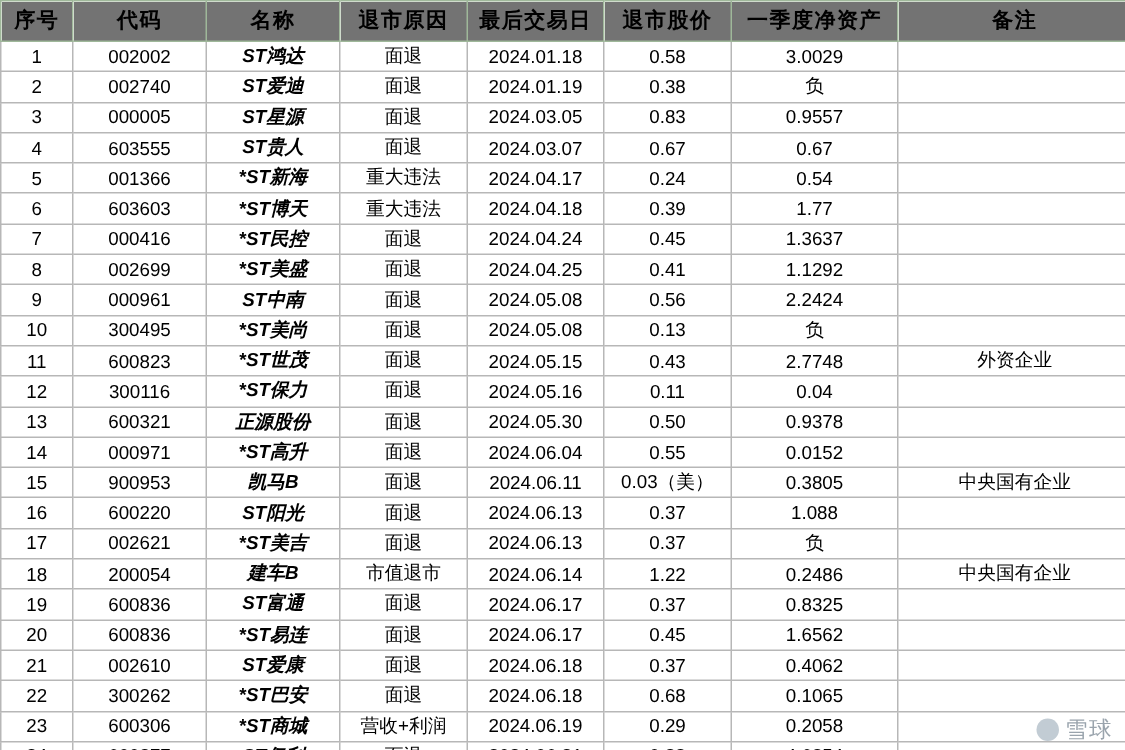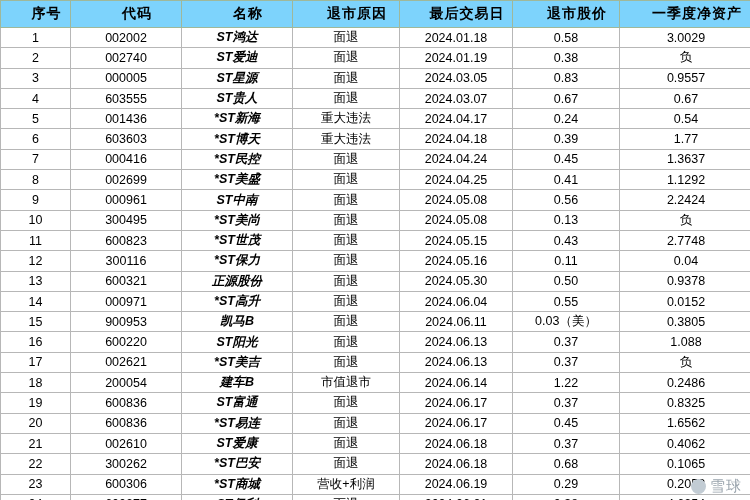--- a/index.html
+++ b/index.html
@@ -29,27 +29,26 @@
     padding: 0;
     height: 19.3px;
     font-size: 12.5px;
     color: #000000;
     text-align: center;
     vertical-align: middle;
     white-space: nowrap;
     overflow: hidden;
   }
   table.grid thead th {
-    background: #7dd3fc;
+    background: #737373;
     font-weight: bold;
     font-size: 14px;
     height: 26px;
     border: 1px solid #9fb89a;
     letter-spacing: 1px;
-    padding-left: 22px;
   }
   td.col-idx { width: 47px; }
   td.col-code { width: 88px; color: #1a7a1a; }
   td.col-name { width: 88px; font-weight: bold; font-style: italic; }
   td.col-reason { width: 84px; margin-left: 48px; }
   td.col-date { width: 90px; }
   td.col-price { width: 84px; }
   td.col-asset { width: 110px; text-align: right; padding-right: 6px; }
   td.col-note { width: 155px; }
   th.col-idx { width: 47px; }
@@ -144,21 +143,21 @@
           <td class="col-code">603555</td>
           <td class="col-name">ST贵人</td>
           <td class="col-reason">面退</td>
           <td class="col-date">2024.03.07</td>
           <td class="col-price">0.67</td>
           <td class="col-asset">0.67</td>
           <td class="col-note"></td>
         </tr>
         <tr>
           <td class="col-idx">5</td>
-          <td class="col-code">001436</td>
+          <td class="col-code">001366</td>
           <td class="col-name">*ST新海</td>
           <td class="col-reason">重大违法</td>
           <td class="col-date">2024.04.17</td>
           <td class="col-price">0.24</td>
           <td class="col-asset">0.54</td>
           <td class="col-note"></td>
         </tr>
         <tr>
           <td class="col-idx">6</td>
           <td class="col-code">603603</td>

